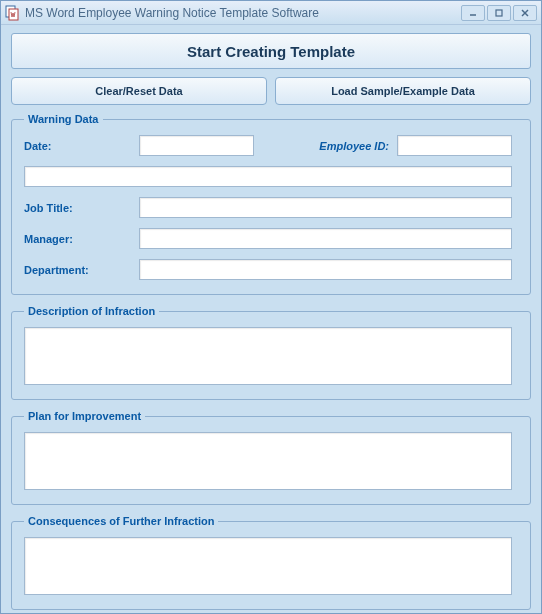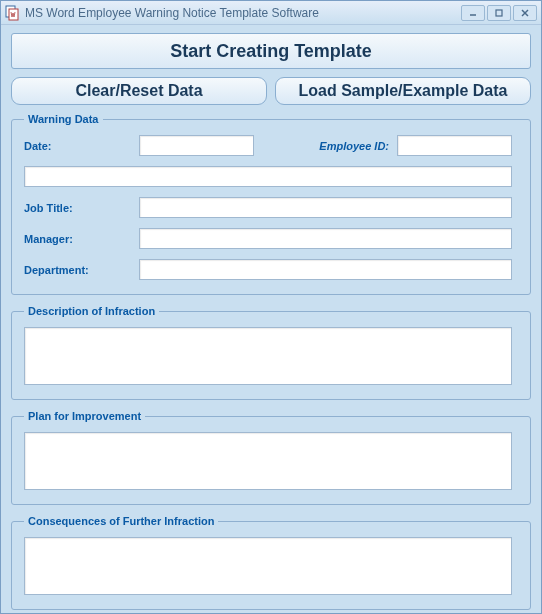--- a/index.html
+++ b/index.html
@@ -55,38 +55,38 @@
   .content {
     padding: 8px 10px;
   }
   .main-btn {
     width: 100%;
     height: 36px;
     background: linear-gradient(#f5f9fc, #dae9f6);
     border: 1px solid #8aaed0;
     border-radius: 3px;
     font-weight: bold;
-    font-size: 18px;
+    font-size: 15px;
     color: #1a3a5a;
     cursor: pointer;
     margin-bottom: 8px;
   }
   .two-col {
     display: flex;
     gap: 8px;
     margin-bottom: 8px;
   }
   .half-btn {
     flex: 1;
     height: 28px;
     background: linear-gradient(#f5f9fc, #dae9f6);
     border: 1px solid #8aaed0;
-    border-radius: 9px;
-    font-weight: bold;
-    font-size: 16px;
+    border-radius: 4px;
+    font-weight: bold;
+    font-size: 11px;
     color: #1a3a5a;
     cursor: pointer;
   }
   fieldset {
     border: 1px solid #8fb0d0;
     border-radius: 3px;
     margin: 0 0 10px 0;
     padding: 10px 18px 12px 12px;
     background: #c9dff0;
   }

